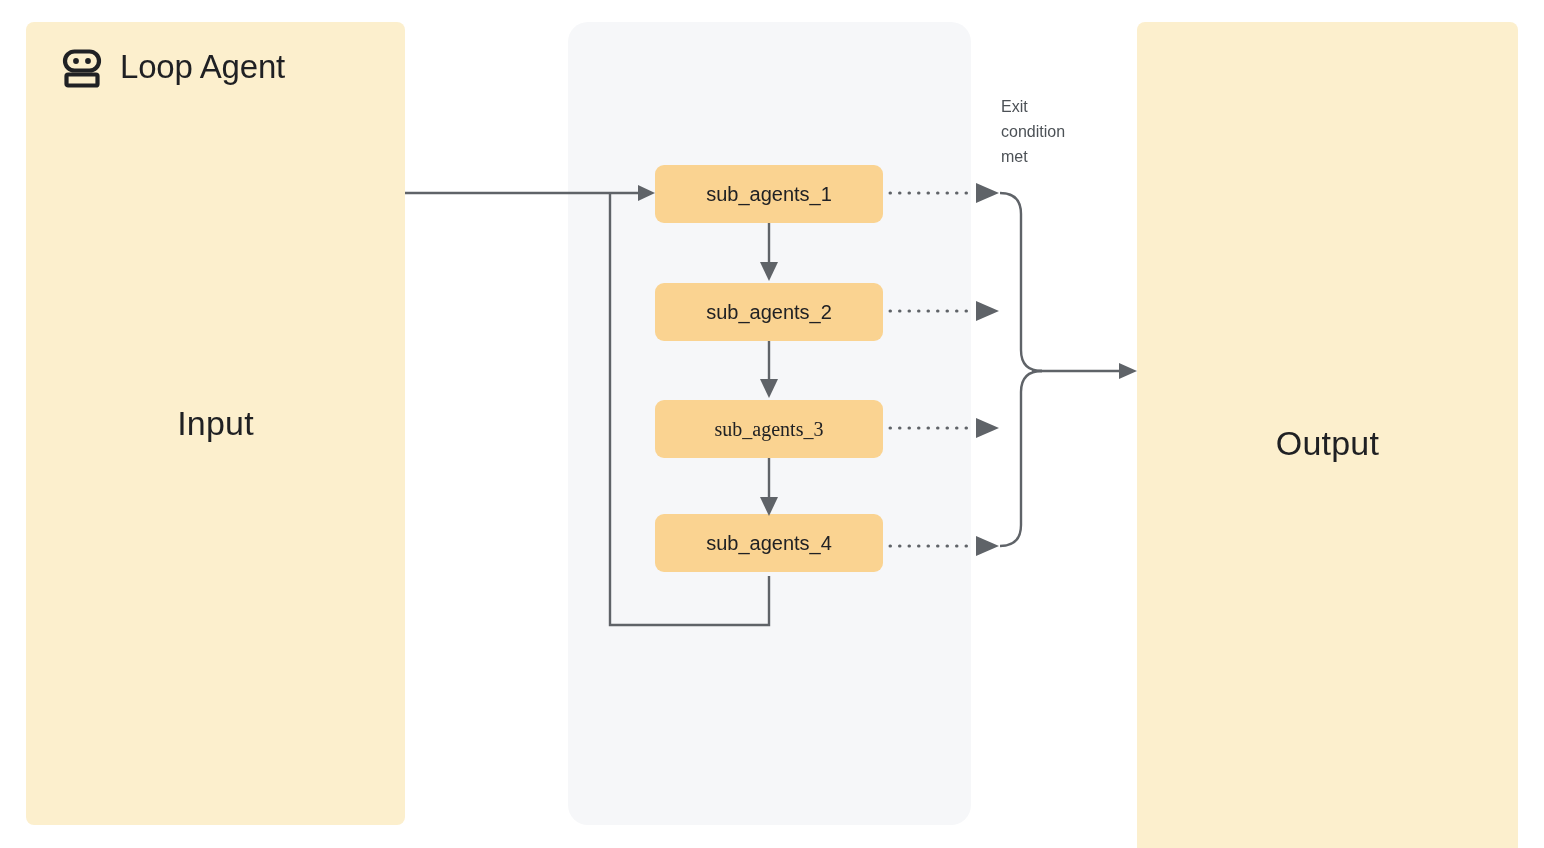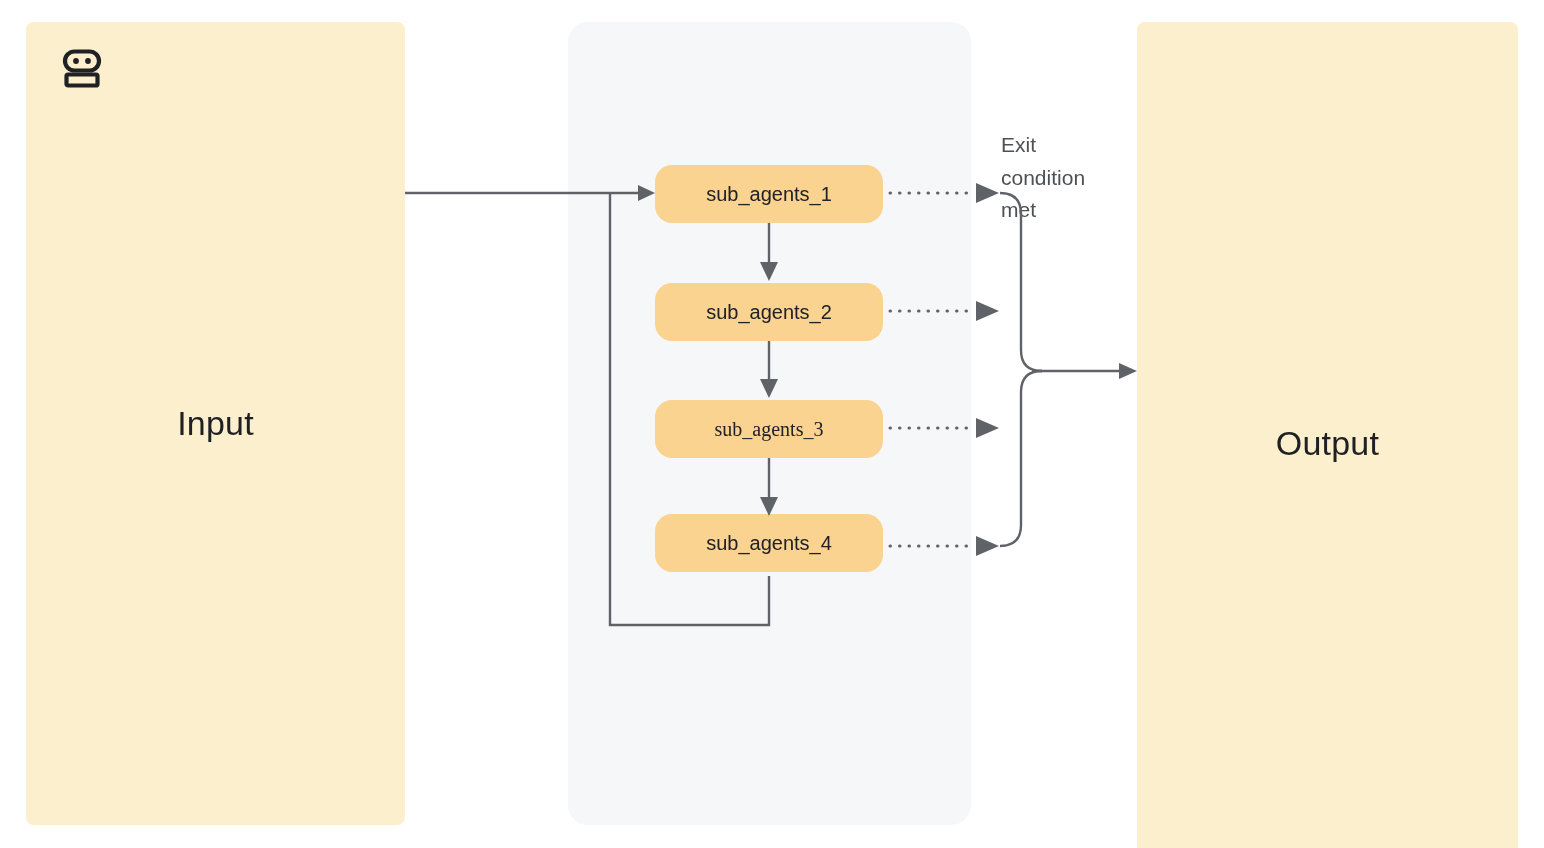--- a/index.html
+++ b/index.html
@@ -71,21 +71,21 @@
     letter-spacing: -0.2px;
   }
 
   
   .agent-box {
     position: absolute;
     left: 655px;
     width: 228px;
     height: 58px;
     background: #fad391;
-    border-radius: 17px;
+    border-radius: 9px;
     display: flex;
     align-items: center;
     justify-content: center;
   }
   .agent-box-label {
     font-size: 20px;
     color: #202124;
     font-weight: 400;
   }
   #agent-box-0 { top: 165px; }
@@ -120,24 +120,23 @@
     letter-spacing: -0.5px;
   }
   #max-iterations .num { color: #1a7f5a; }
 
   
   #exit-note {
     position: absolute;
     left: 1001px;
     top: 95px;
     width: 110px;
-    font-size: 21px;
+    font-size: 16px;
     line-height: 1.55;
     color: #4c5156;
-    margin-top: 34px;
   }
 
   
   #wires {
     position: absolute;
     left: 0;
     top: 0;
     width: 1544px;
     height: 848px;
     pointer-events: none;
@@ -154,20 +153,21 @@
 
 <div id="agent-header">
   <span style="display:flex;">
     <svg width="44" height="44" viewBox="0 0 44 44" aria-hidden="true">
       <rect x="5" y="6.5" width="34" height="19" rx="9.5" ry="9.5" fill="none" stroke="#202124" stroke-width="4.2"></rect>
       <circle cx="16" cy="16" r="2.9" fill="#202124"></circle>
       <circle cx="28" cy="16" r="2.9" fill="#202124"></circle>
       <rect x="6.5" y="29.5" width="31" height="11" rx="1.6" ry="1.6" fill="none" stroke="#202124" stroke-width="4.2"></rect>
     </svg>
   </span>
+  <span id="agent-title">Loop Agent</span>
 </div>
 
 <div class="agent-box" id="agent-box-0">
   <span class="agent-box-label">sub_agents_1</span>
 </div>
 <div class="agent-box" id="agent-box-1">
   <span class="agent-box-label">sub_agents_2</span>
 </div>
 <div class="agent-box" id="agent-box-2">
   <span class="agent-box-label">sub_agents_3</span>

